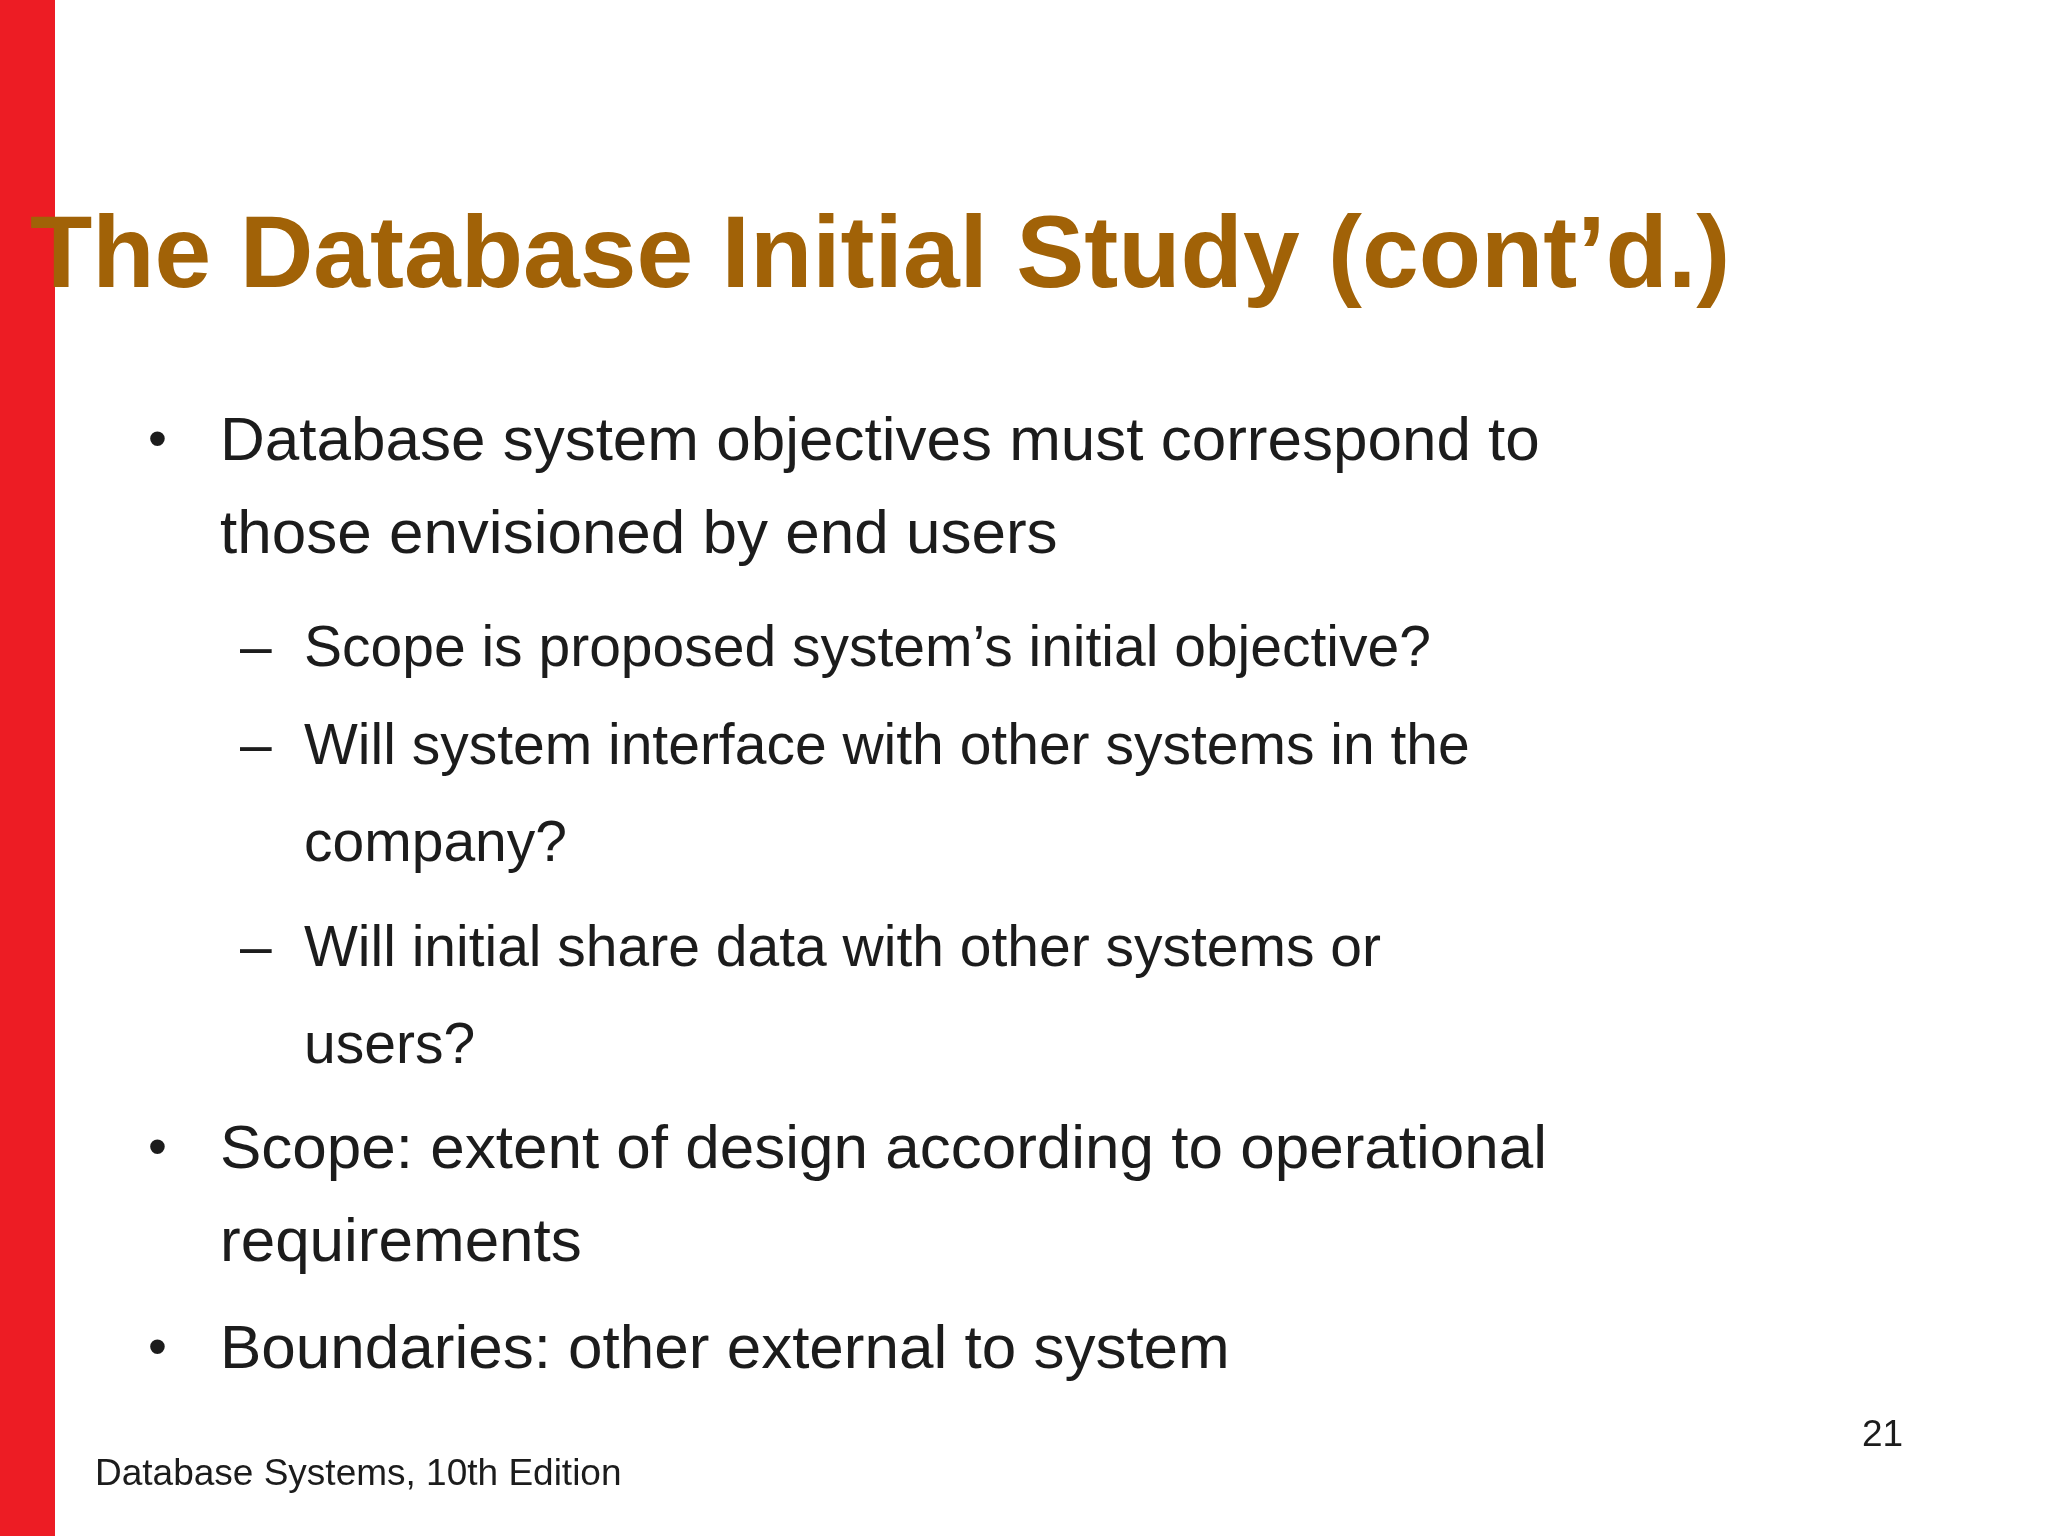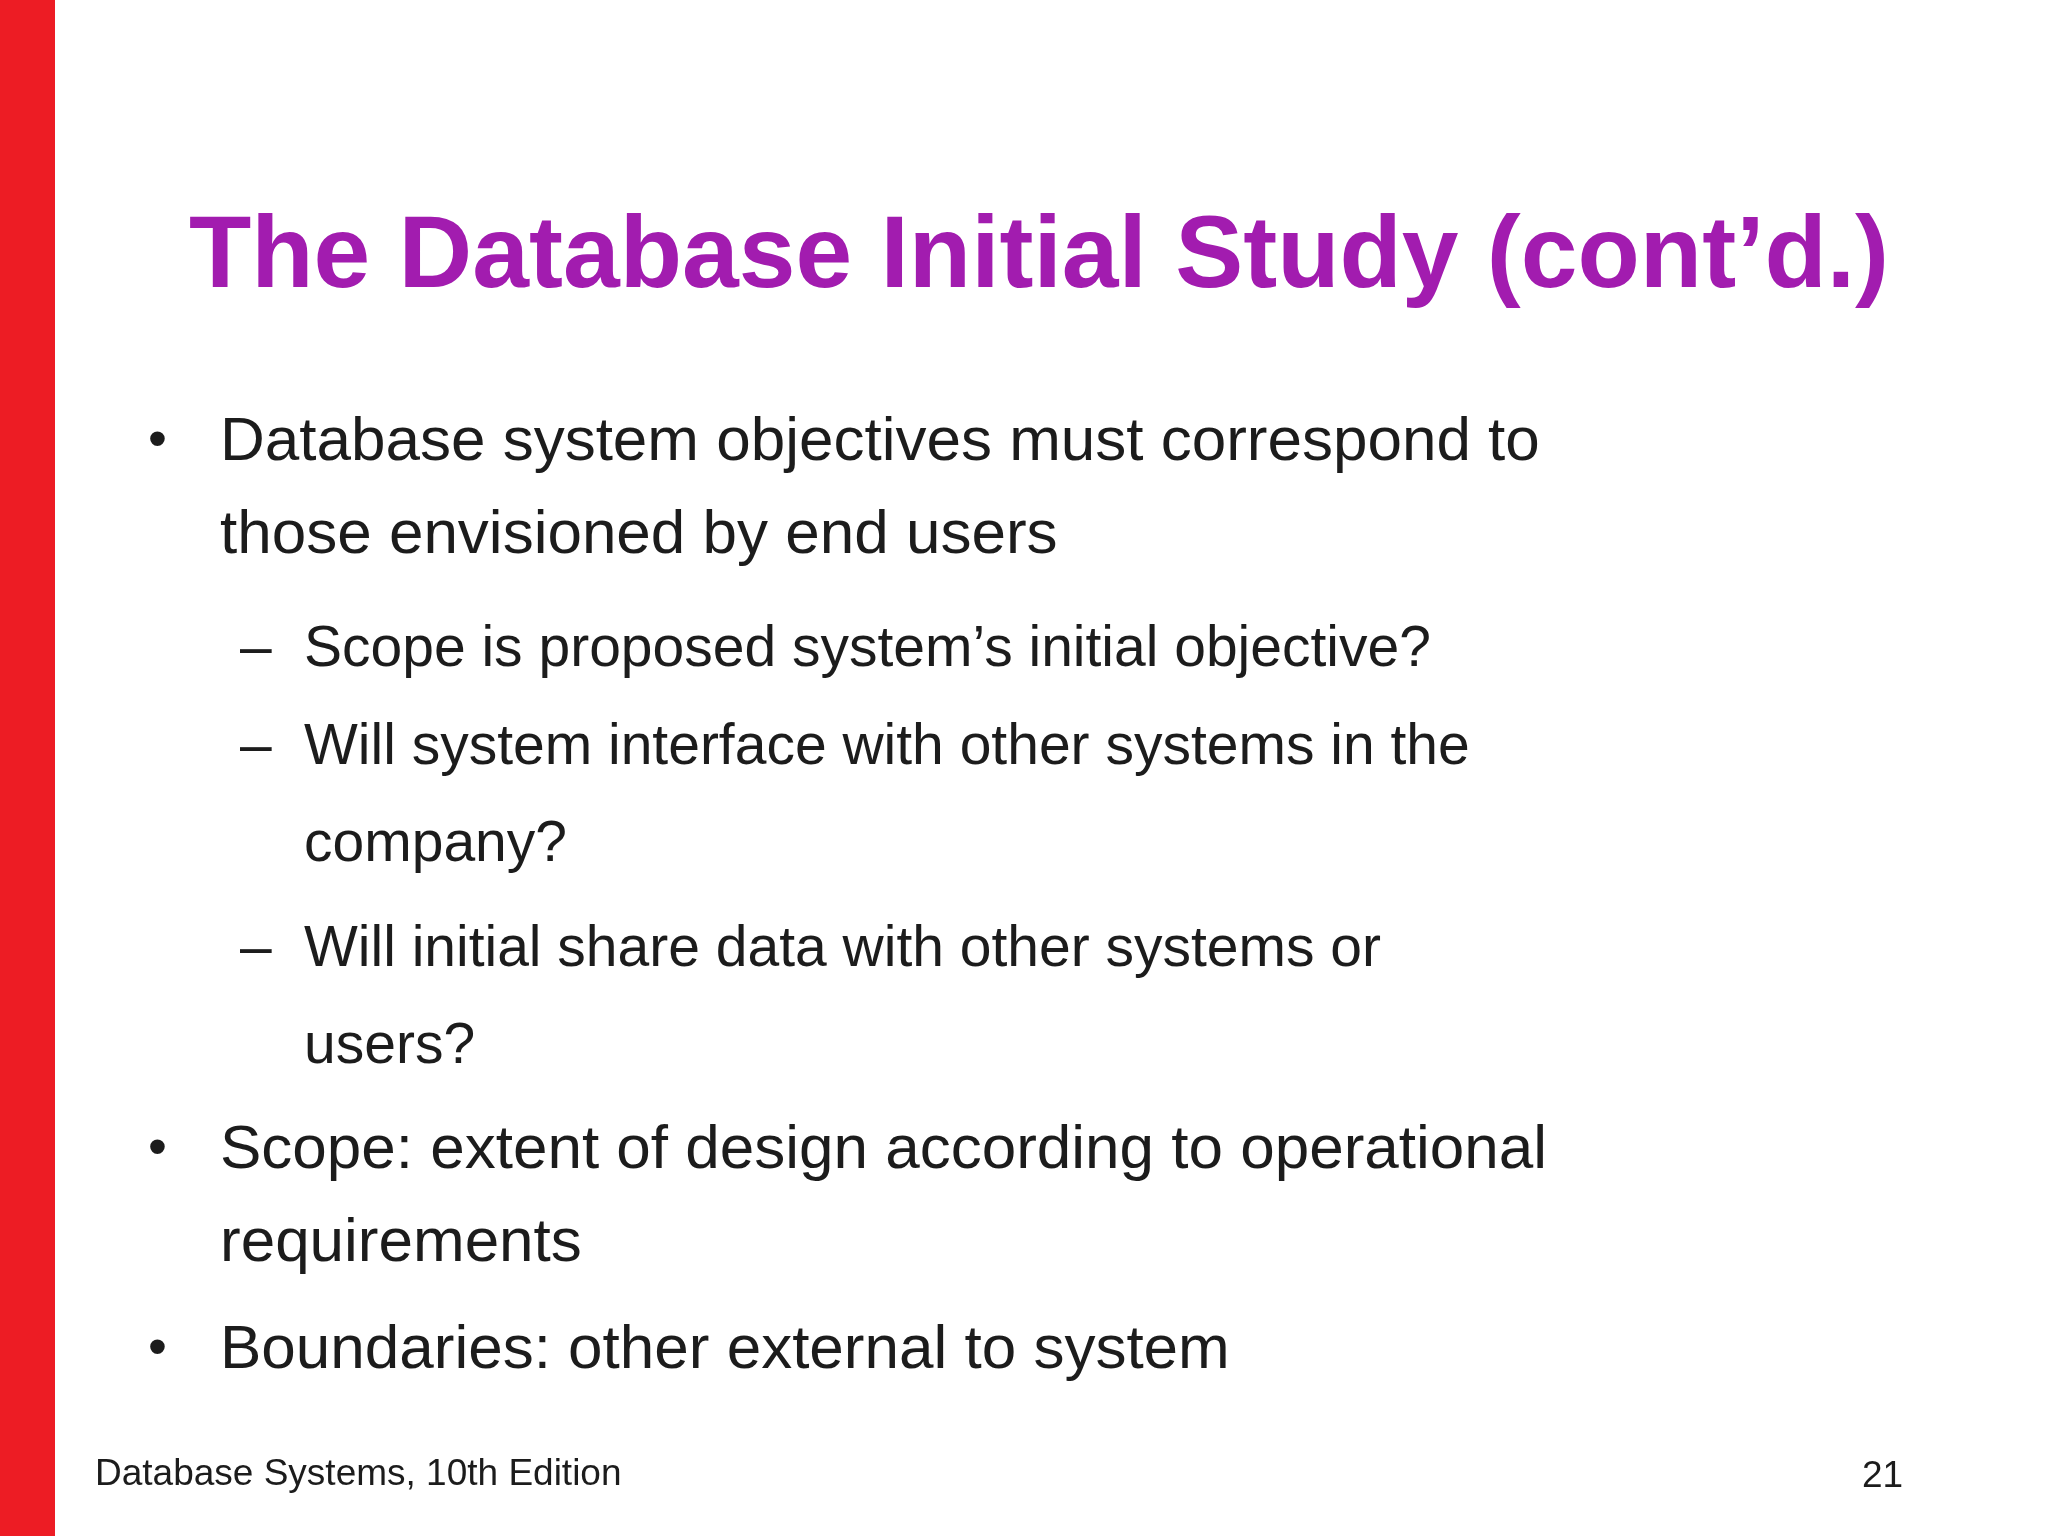--- a/index.html
+++ b/index.html
@@ -9,43 +9,43 @@
     background:#ffffff;
     overflow:hidden;
     font-family:"Liberation Sans","DejaVu Sans",sans-serif;
     color:#1c1c1c;
   }
   .accent-bar{
     position:absolute;left:0;top:0;width:55px;height:1536px;
   }
   .slide-title{
     position:absolute;left:30px;right:0;top:128px;
-    text-align:center;
+    text-align:left;
     font-size:102px;line-height:1.1;
     white-space:nowrap;
-    color:#a21caf;
+    color:#a16207;
   }
   .bullet{
     position:absolute;
     display:flex;align-items:flex-start;
     white-space:pre-line;
   }
   .bullet.l1{font-size:62px;line-height:93px;left:148px;width:1790px;}
   .bullet.l2{font-size:57px;line-height:97px;left:240px;width:1700px;}
   .bullet .marker{flex:0 0 auto;display:inline-block;}
   .bullet.l1 .marker{width:72px;font-size:54px;}
   .bullet.l2 .marker{width:64px;}
   .bullet .txt{flex:1 1 auto;}
   .footer-left{
     position:absolute;left:95px;top:1415px;
     font-size:37px;line-height:1.2;color:#1c1c1c;margin-top:36px;
   }
   .footer-page{
     position:absolute;left:1862px;top:1412px;
-    font-size:37px;line-height:1.2;color:#1c1c1c;margin-top:41px;
+    font-size:37px;line-height:1.2;color:#1c1c1c;
   }
 </style>
 </head>
 <body>
 
 <div class="slide" style="color: rgb(28, 28, 28);">
 
   <div class="accent-bar" style="background: rgb(237, 28, 36);"></div>
 
   <h1 class="slide-title">The Database Initial Study (cont’d.)</h1>

